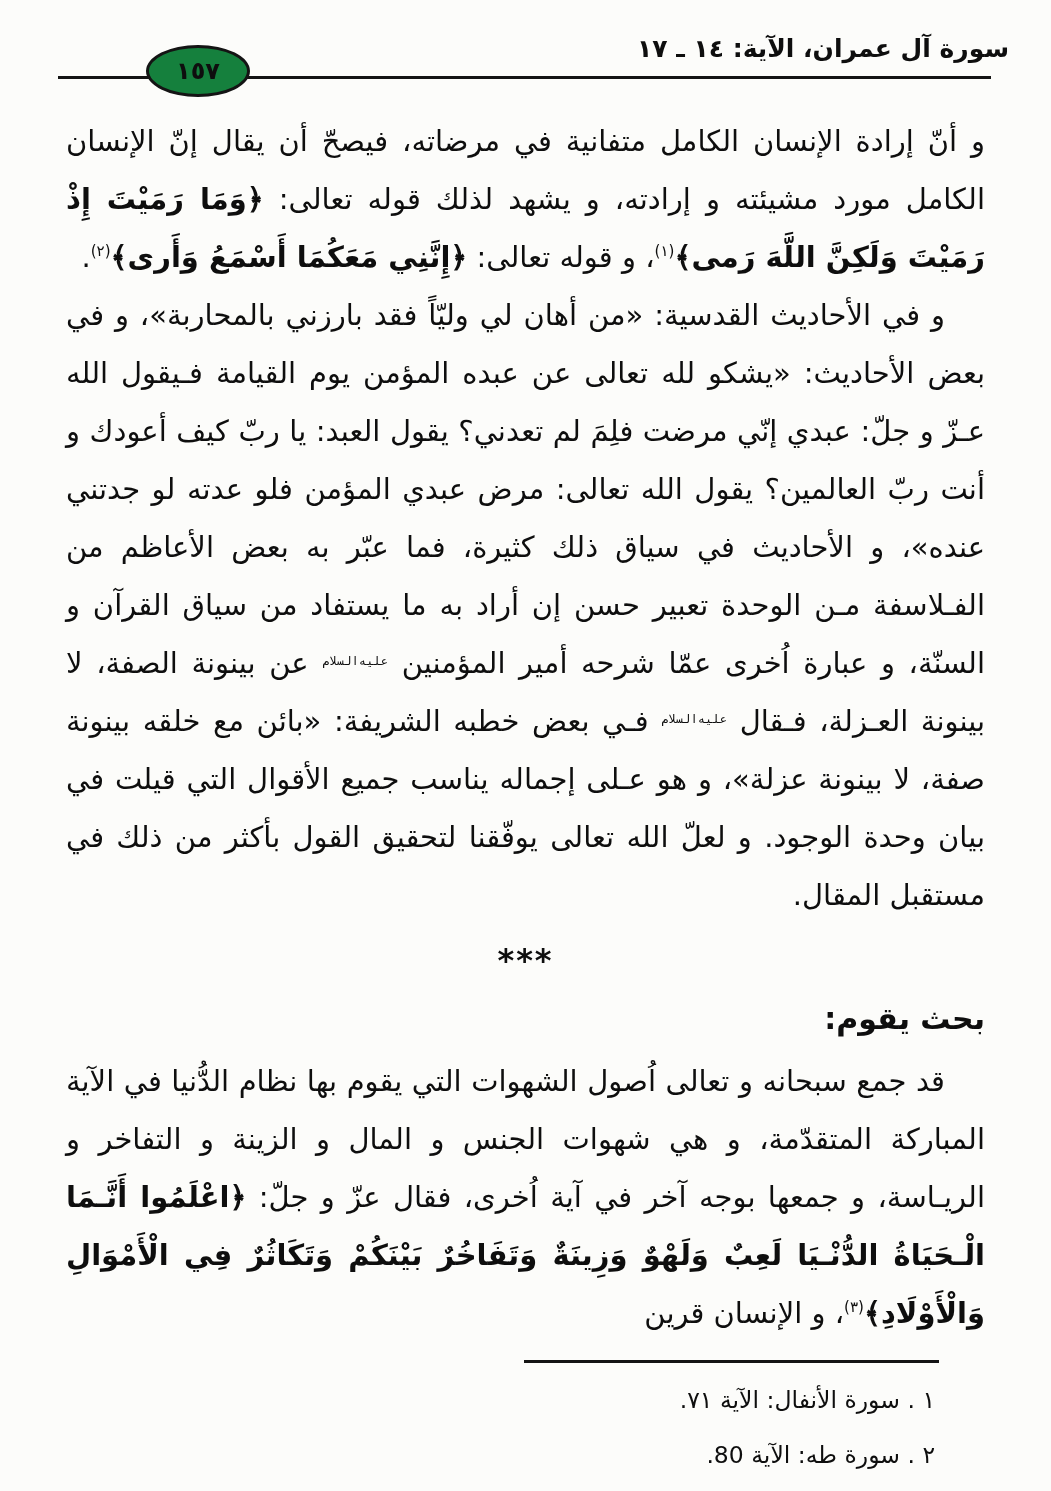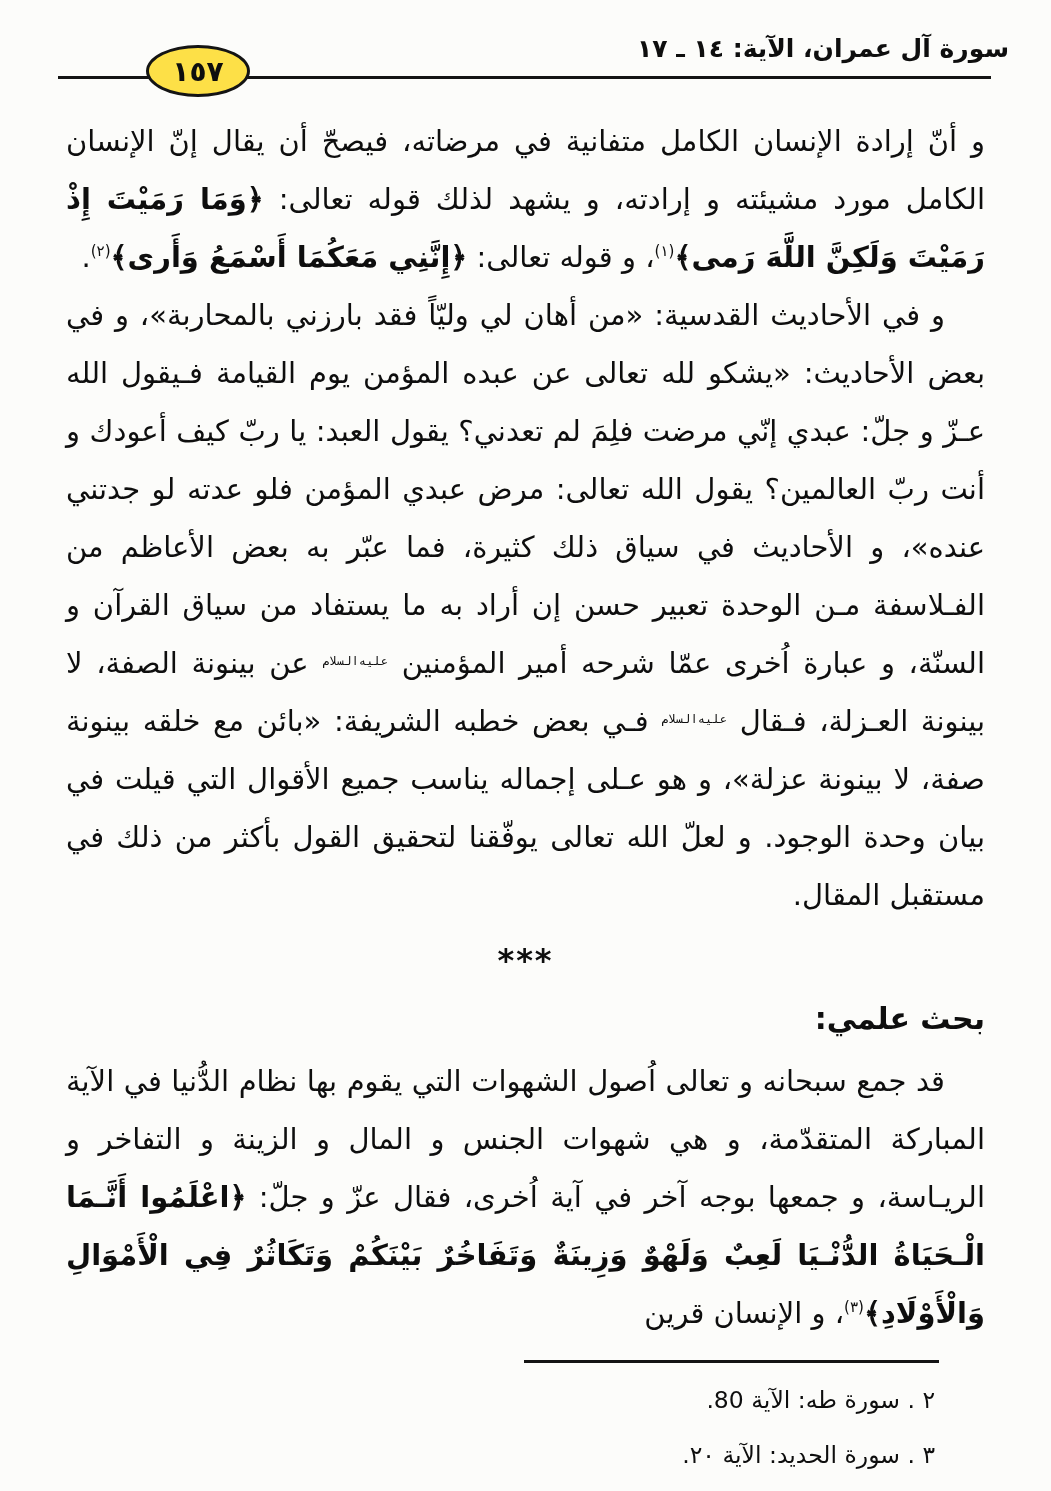--- a/index.html
+++ b/index.html
@@ -22,23 +22,23 @@
     white-space:nowrap;
   }
   .hdr-rule{
     position:absolute;top:76px;right:60px;left:58px;height:2.5px;
     background:#141414;
   }
   .pg-oval{
     position:absolute;top:45px;left:146px;
     width:98px;height:46px;
     border:3px solid #141414;border-radius:50%;
-    background:#fde047;z-index:3;
+    background:#15803d;z-index:3;
     display:flex;align-items:center;justify-content:center;
-    font-size:28px;font-weight:bold;letter-spacing:3px;
+    font-size:24px;font-weight:bold;letter-spacing:3px;
   }
   
   .body-area{
     position:absolute;top:112px;right:66px;left:66px;
     font-size:29px;line-height:58px;
     text-align:justify;text-justify:inter-word;
   }
   .para{margin:0;}
   .para.indent{text-indent:40px;}
   .quran{font-weight:bold;}
@@ -75,22 +75,23 @@
       <span>١٥٧</span>
     </div>
     <div class="hdr-rule"></div>
   </div>
 
   <div class="body-area">
 
     <p class="para"><span class="normal">و أنّ إرادة الإنسان الكامل متفانية في مرضاته، فيصحّ أن يقال إنّ الإنسان الكامل مورد مشيئته و إرادته، و يشهد لذلك قوله تعالى: </span><span class="quran">﴿وَمَا رَمَيْتَ إِذْ رَمَيْتَ وَلَكِنَّ اللَّهَ رَمى﴾</span><span class="fnmark">(١)</span><span class="normal">، و قوله تعالى: </span><span class="quran">﴿إِنَّنِي مَعَكُمَا أَسْمَعُ وَأَرى﴾</span><span class="fnmark">(٢)</span><span class="normal">.</span></p>
       <p class="para indent"><span class="normal">و في الأحاديث القدسية: «من أهان لي وليّاً فقد بارزني بالمحاربة»، و في بعض الأحاديث: «يشكو لله تعالى عن عبده المؤمن يوم القيامة فـيقول الله عـزّ و جلّ: عبدي إنّي مرضت فلِمَ لم تعدني؟ يقول العبد: يا ربّ كيف أعودك و أنت ربّ العالمين؟ يقول الله تعالى: مرض عبدي المؤمن فلو عدته لو جدتني عنده»، و الأحاديث في سياق ذلك كثيرة، فما عبّر به بعض الأعاظم من الفـلاسفة مـن الوحدة تعبير حسن إن أراد به ما يستفاد من سياق القرآن و السنّة، و عبارة اُخرى عمّا شرحه أمير المؤمنين </span><span class="honorific">عليه‌السلام</span><span class="normal"> عن بينونة الصفة، لا بينونة العـزلة، فـقال </span><span class="honorific">عليه‌السلام</span><span class="normal"> فـي بعض خطبه الشريفة: «بائن مع خلقه بينونة صفة، لا بينونة عزلة»، و هو عـلى إجماله يناسب جميع الأقوال التي قيلت في بيان وحدة الوجود. و لعلّ الله تعالى يوفّقنا لتحقيق القول بأكثر من ذلك في مستقبل المقال.</span></p>
       <div class="stars">***</div>
-      <div class="sec-heading">بحث علمي:</div>
+      <div class="sec-heading">بحث يقوم:</div>
       <p class="para indent"><span class="normal">قد جمع سبحانه و تعالى اُصول الشهوات التي يقوم بها نظام الدُّنيا في الآية المباركة المتقدّمة، و هي شهوات الجنس و المال و الزينة و التفاخر و الريـاسة، و جمعها بوجه آخر في آية اُخرى، فقال عزّ و جلّ: </span><span class="quran">﴿اعْلَمُوا أَنَّـمَا الْـحَيَاةُ الدُّنْـيَا لَعِبٌ وَلَهْوٌ وَزِينَةٌ وَتَفَاخُرٌ بَيْنَكُمْ وَتَكَاثُرٌ فِي الْأَمْوَالِ وَالْأَوْلَادِ﴾</span><span class="fnmark">(٣)</span><span class="normal">، و الإنسان قرين</span></p>
       <div class="fn-rule"></div>
     <div class="footnotes">
+        <div class="fn-line">١ . سورة الأنفال: الآية ٧١.</div>
         <div class="fn-line">٢ . سورة طه: الآية 80.</div>
         <div class="fn-line">٣ . سورة الحديد: الآية ٢٠.</div>
       </div>
   </div>
 
 </div>
 
 </body></html>

